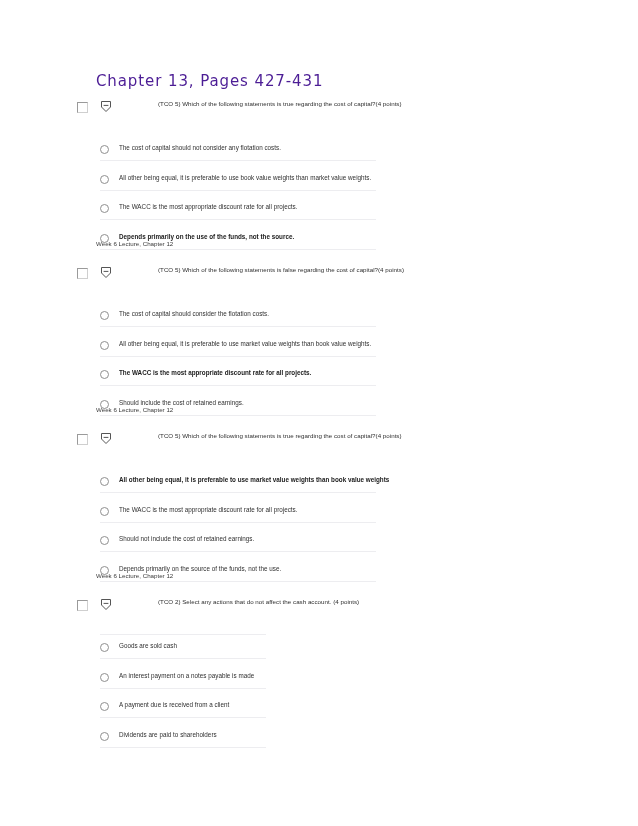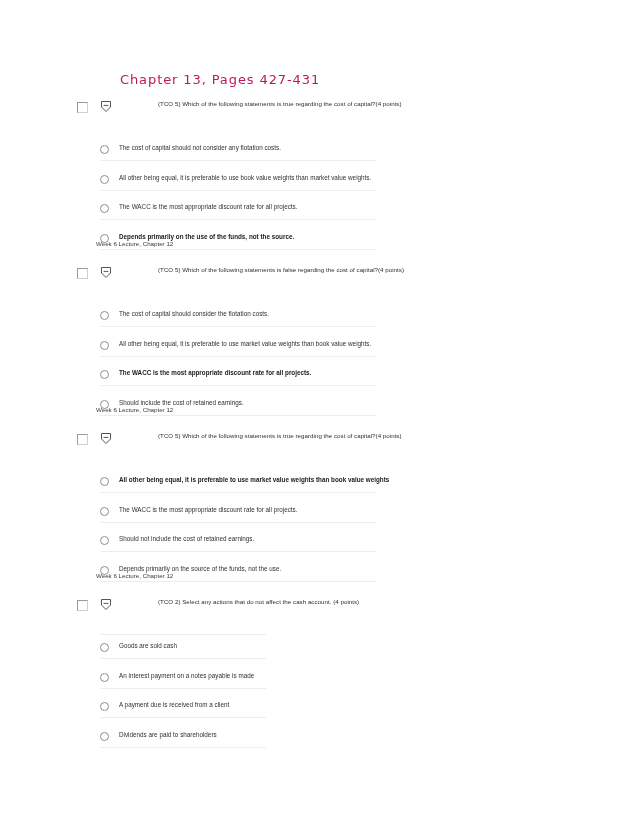--- a/index.html
+++ b/index.html
@@ -20,26 +20,25 @@
     left: 0;
     top: 0;
     width: 638px;
     height: 826px;
     background: #fff;
   }
   .doc-title {
     position: absolute;
     left: 96px;
     top: 72px;
-    font-size: 13px;
+    font-size: 15px;
     letter-spacing: 0.9px;
-    color: #be185d;
+    color: #4c1d95;
     font-family: "DejaVu Sans", sans-serif;
     white-space: nowrap;
-    margin-left: 24px;
   }
 
   .question-block {
     position: absolute;
     left: 0;
     width: 638px;
   }
 
   .q-head {
     position: relative;

